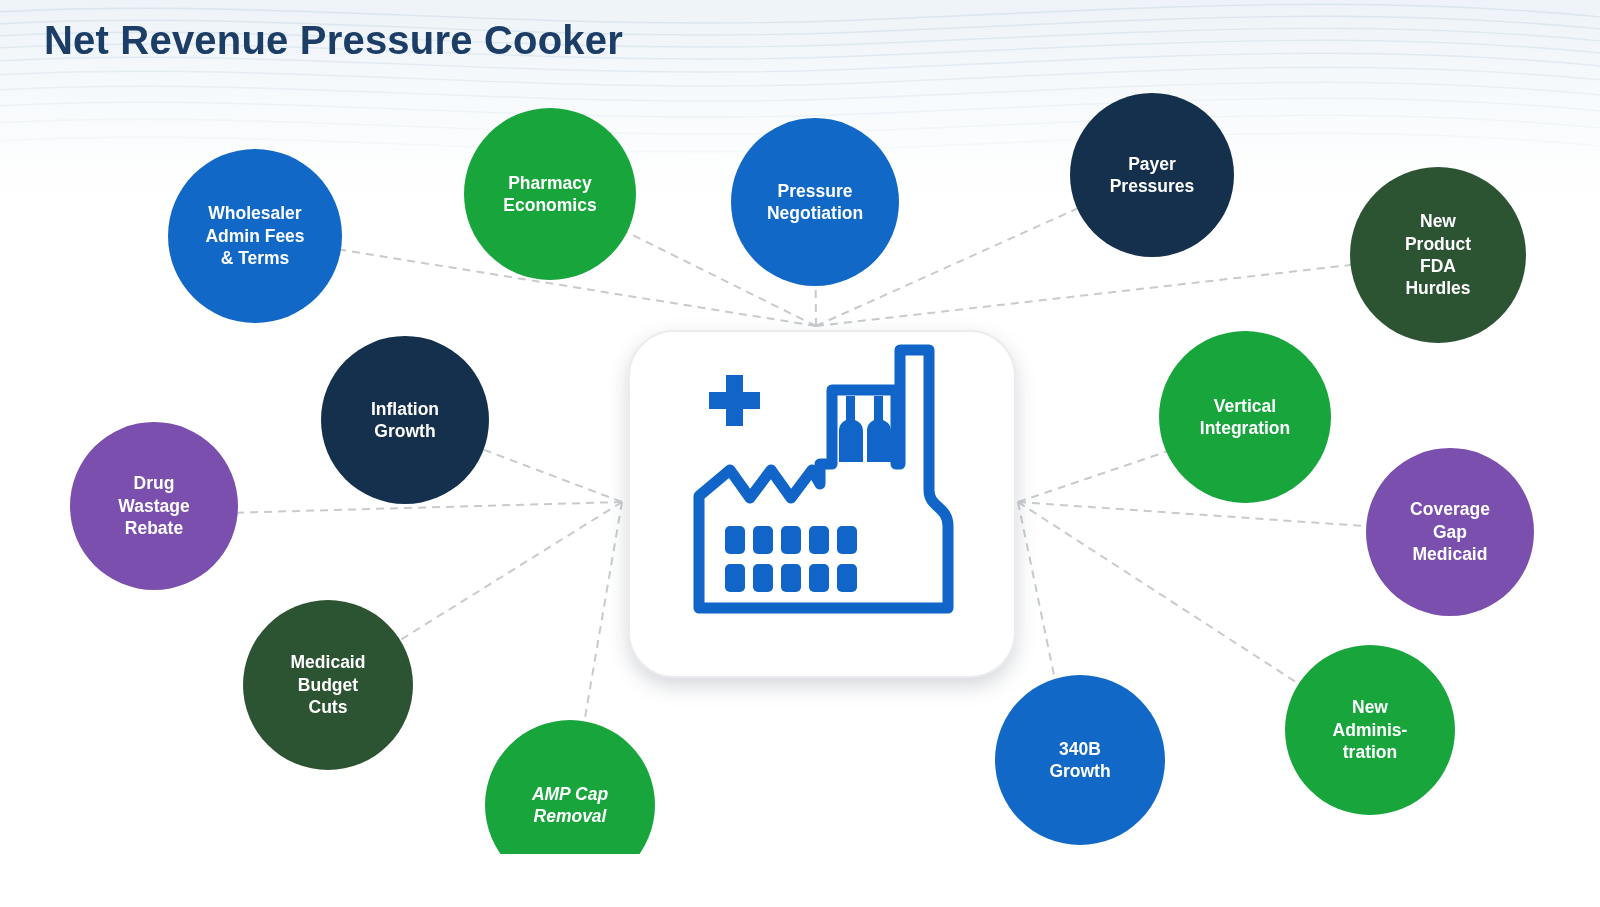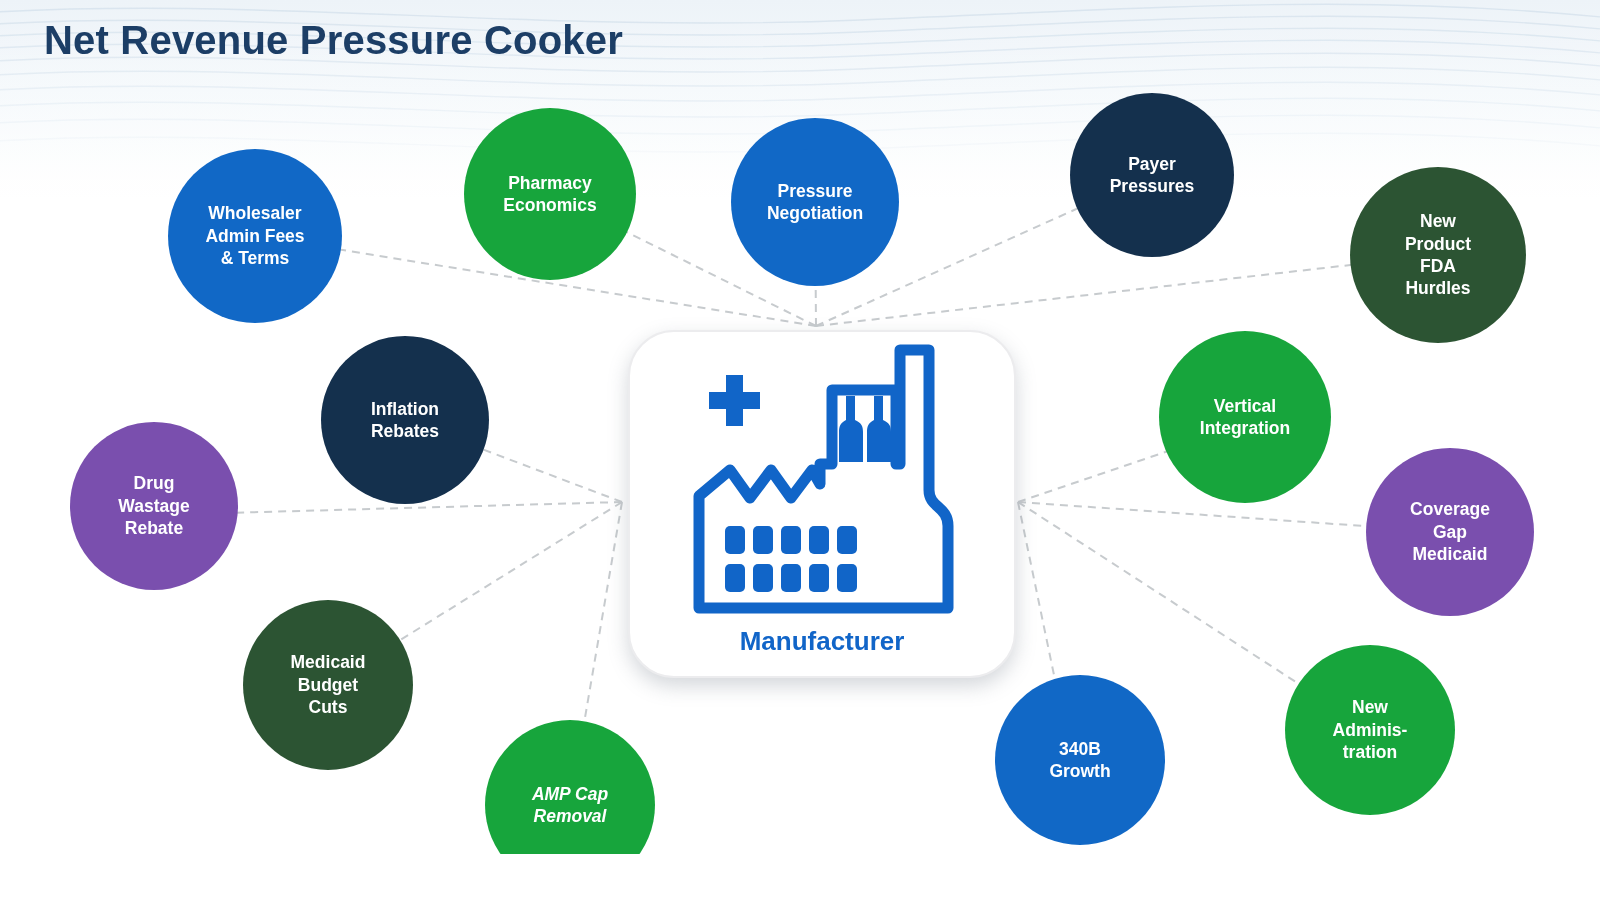--- a/index.html
+++ b/index.html
@@ -108,21 +108,21 @@
 Pressures</span>
   </div>
       <div class="pressure" style="left: 1350px; top: 167px; width: 176px; height: 176px; background: rgb(44, 84, 51);">
     <span class="pressure-label">New
 Product
 FDA
 Hurdles</span>
   </div>
       <div class="pressure" style="left: 321px; top: 336px; width: 168px; height: 168px; background: rgb(20, 48, 77);">
     <span class="pressure-label">Inflation
-Rebates</span>
+Growth</span>
   </div>
       <div class="pressure" style="left: 70px; top: 422px; width: 168px; height: 168px; background: rgb(122, 79, 174);">
     <span class="pressure-label">Drug
 Wastage
 Rebate</span>
   </div>
       <div class="pressure" style="left: 243px; top: 600px; width: 170px; height: 170px; background: rgb(44, 84, 51);">
     <span class="pressure-label">Medicaid
 Budget
 Cuts</span>
@@ -167,17 +167,16 @@
         <rect x="151" y="194" width="20" height="28" rx="5"></rect>
         <rect x="179" y="194" width="20" height="28" rx="5"></rect>
         <rect x="207" y="194" width="20" height="28" rx="5"></rect>
         <rect x="95" y="232" width="20" height="28" rx="5"></rect>
         <rect x="123" y="232" width="20" height="28" rx="5"></rect>
         <rect x="151" y="232" width="20" height="28" rx="5"></rect>
         <rect x="179" y="232" width="20" height="28" rx="5"></rect>
         <rect x="207" y="232" width="20" height="28" rx="5"></rect>
       </g>
     </svg>
-    <div class="center-label">Manufacturer</div>
   </div>
 
 
 </div>
 
 </body></html>

